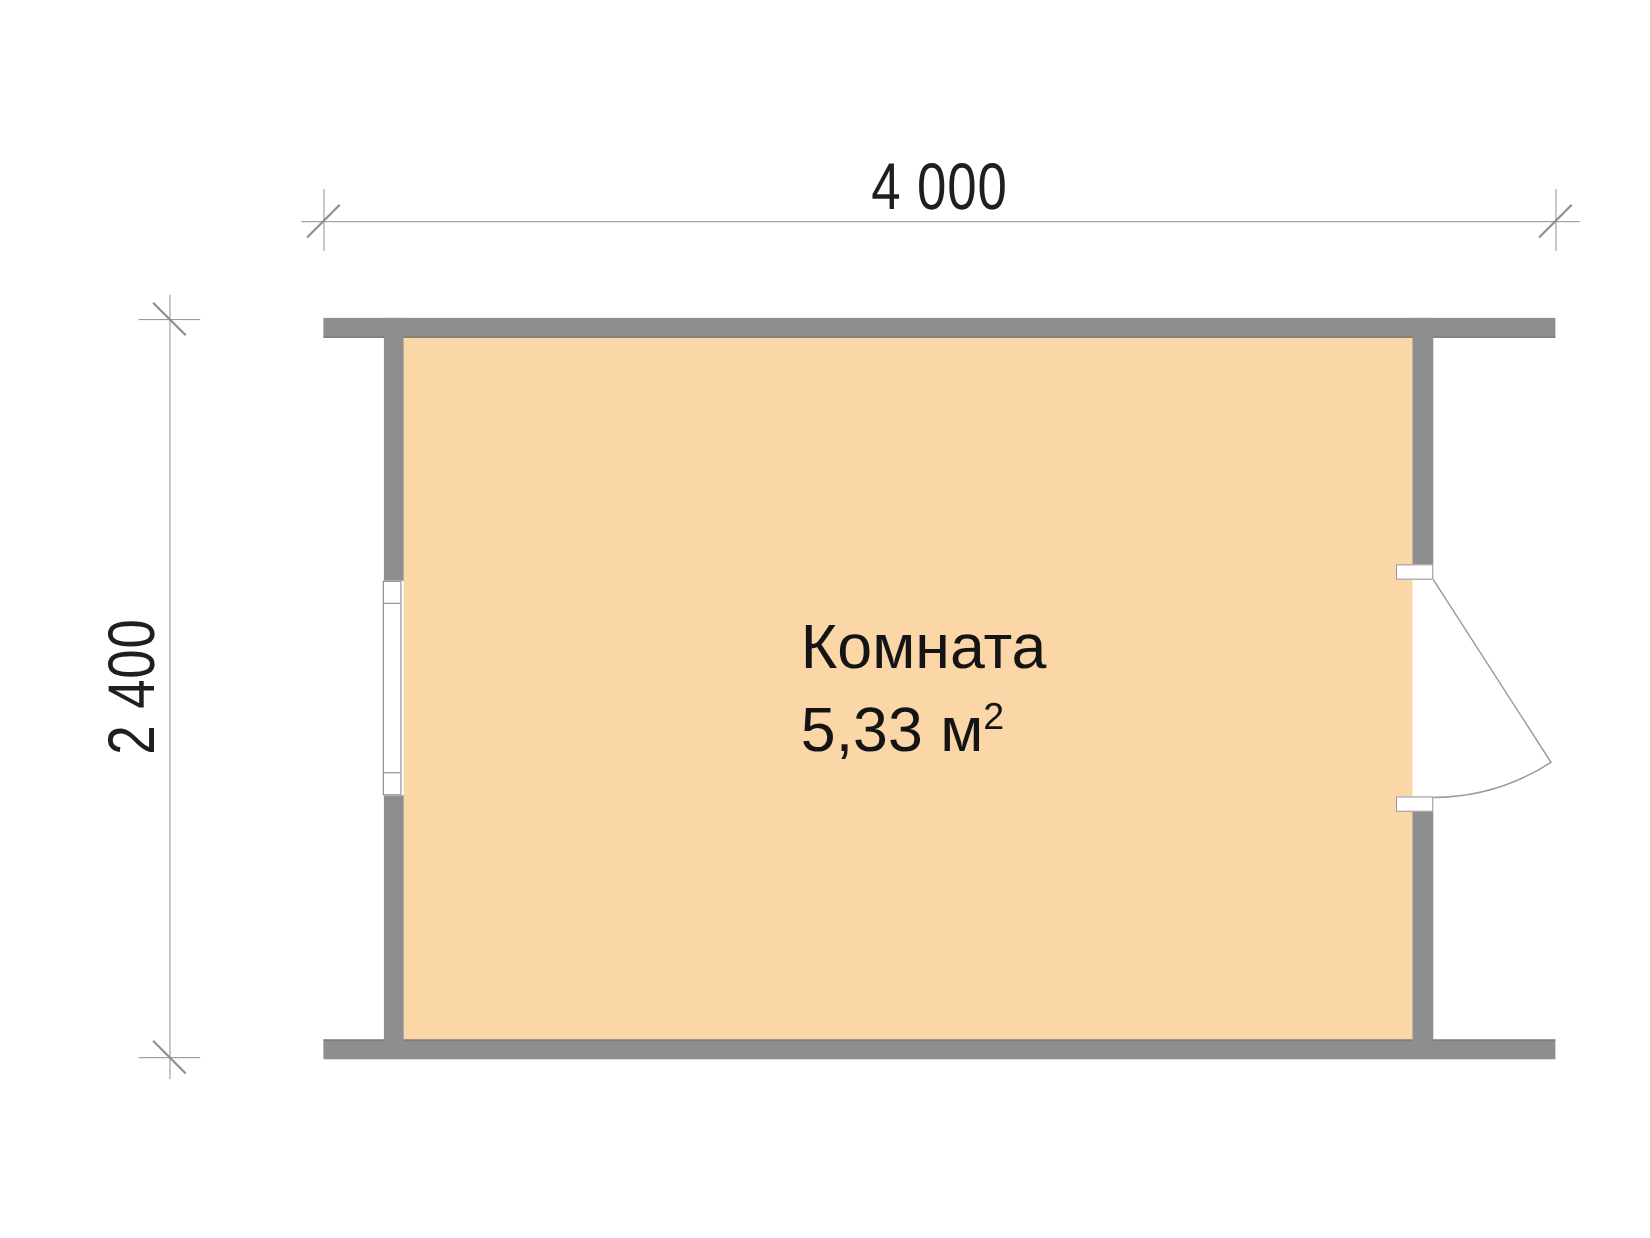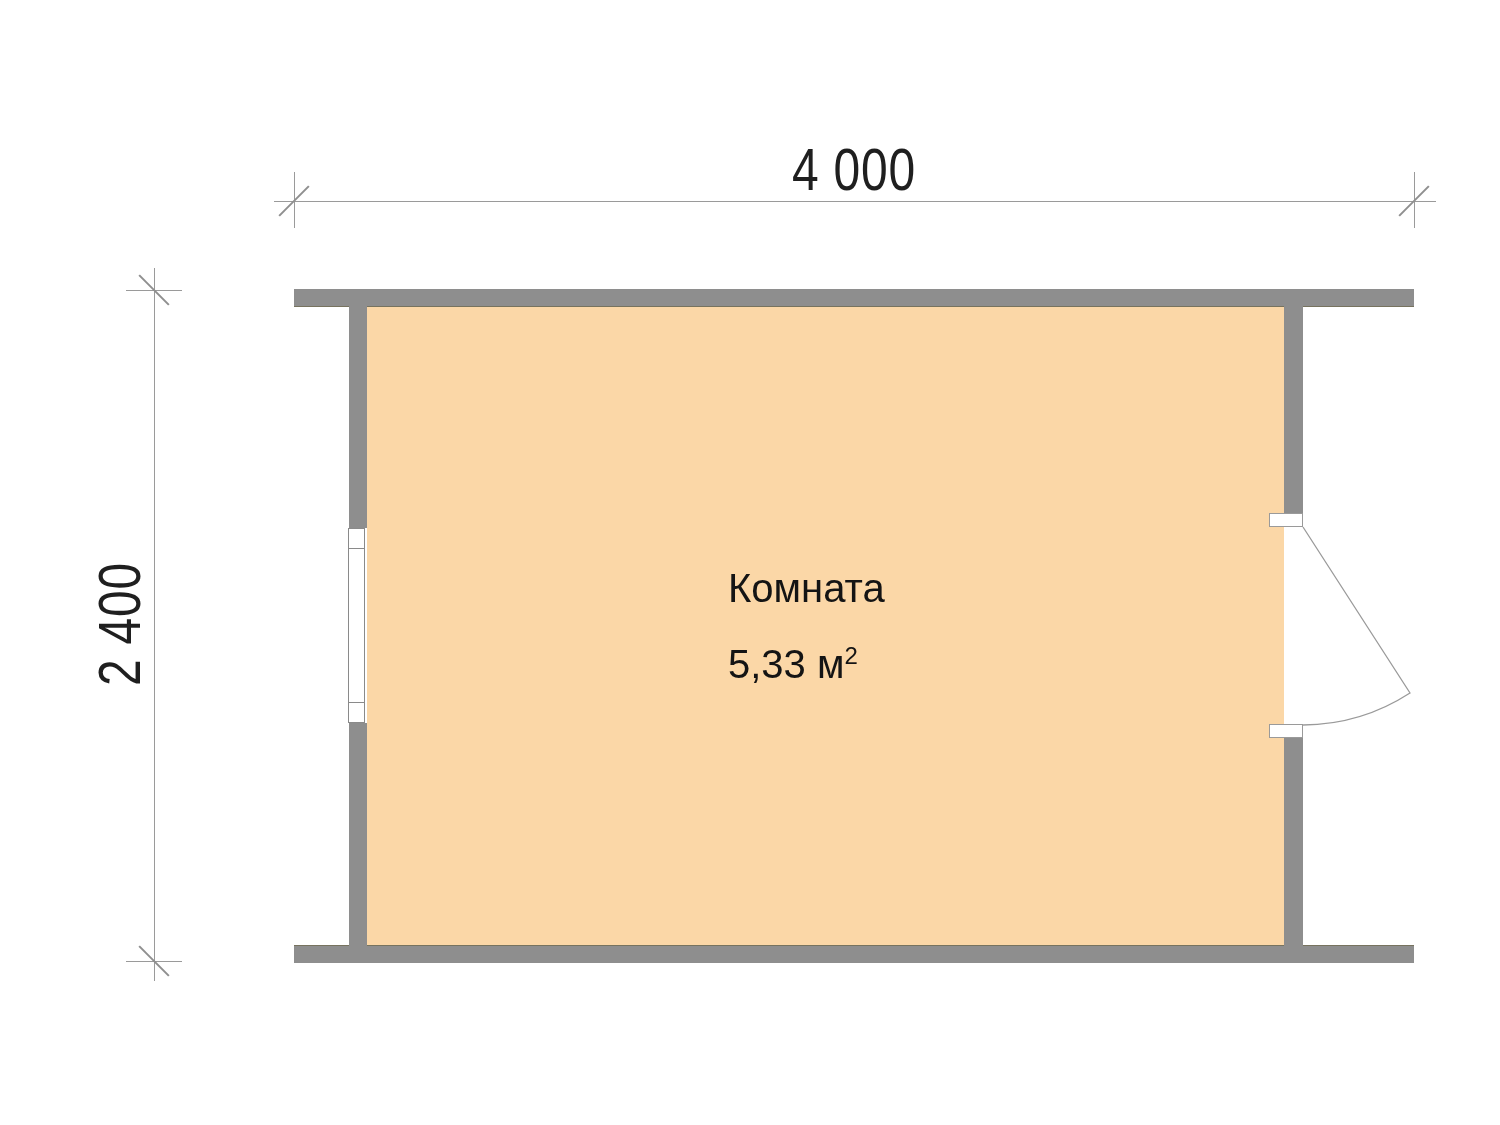--- a/index.html
+++ b/index.html
@@ -23,21 +23,21 @@
 
   
   .floor{
     position:absolute;left:351px;top:306px;width:917px;height:639px;
     background:var(--floor,#FBD7A7);
   }
 
   
   .room-label{
     position:absolute;left:712px;top:550px;
-    font-size:40px;line-height:76px;color:var(--text,#141414);
+    font-size:57px;line-height:76px;color:var(--text,#141414);
     white-space:nowrap;
   }
   .room-label sup{font-size:0.6em;line-height:0;}
 
   
   .window{
     position:absolute;left:332px;top:528px;width:15px;height:193px;
     background:#ffffff;border:1px solid #8a8a8a;
   }
   .window .pane-line{position:absolute;left:0;right:0;height:1px;background:#8a8a8a;}

